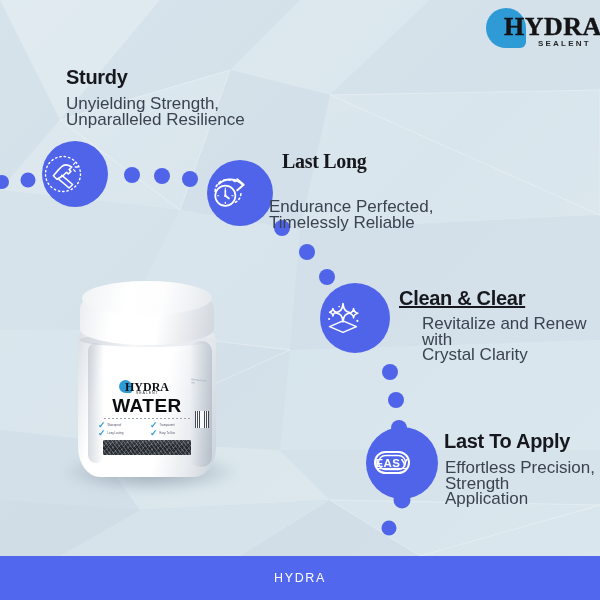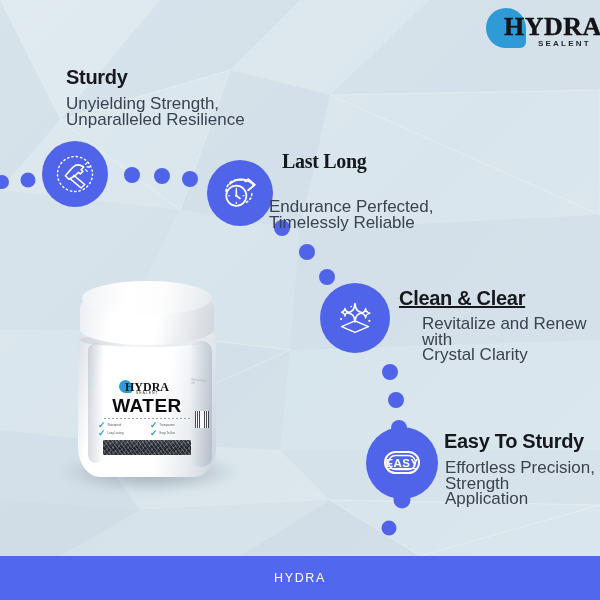--- a/index.html
+++ b/index.html
@@ -75,21 +75,21 @@
     height: 600px;
   }
 
   
   .feature-icon {
     position: absolute;
     border-radius: 50%;
     background: #5064ea;
     display: flex;
     align-items: center;
-    justify-content: center;
+    justify-content: flex-start;
   }
   .feature-icon svg { display: block; }
 
   
   .feature-title {
     position: absolute;
     font-size: 20px;
     font-weight: bold;
     color: #16181d;
     letter-spacing: -0.3px;
@@ -412,21 +412,21 @@
 Crystal Clarity</div>
 
   <div class="feature-icon" style="left:366px; top:427px; width:72px; height:72px;">
     <svg width="52" height="52" viewBox="0 0 52 52">
       <rect x="9" y="15" width="34" height="21" rx="10.5" fill="none" stroke="#ffffff" stroke-width="2"></rect>
       <rect x="12.5" y="18.5" width="27" height="14" rx="7" fill="none" stroke="#ffffff" stroke-width="1.4"></rect>
       <path d="M12 31.5 L40 31.5" stroke="#ffffff" stroke-width="1.2"></path>
       <text x="26" y="30" text-anchor="middle" fill="#ffffff" font-family="Liberation Sans, sans-serif" font-size="11.5" font-weight="bold" letter-spacing="0.4">EASY</text>
     </svg>
   </div>
-  <div class="feature-title" style="left:444px; top:430px;">Easy To Sturdy</div>
+  <div class="feature-title" style="left:444px; top:430px;">Last To Apply</div>
   <div class="feature-desc" style="left:445px; top:460px;">Effortless Precision, Strength
 Application</div>
 
   <div id="jar-shadow"></div>
   <div id="jar">
     <div id="jar-body"></div>
     <div id="jar-rim"></div>
     <div id="jar-lid"></div>
     <div id="jar-lid-top"></div>
 

